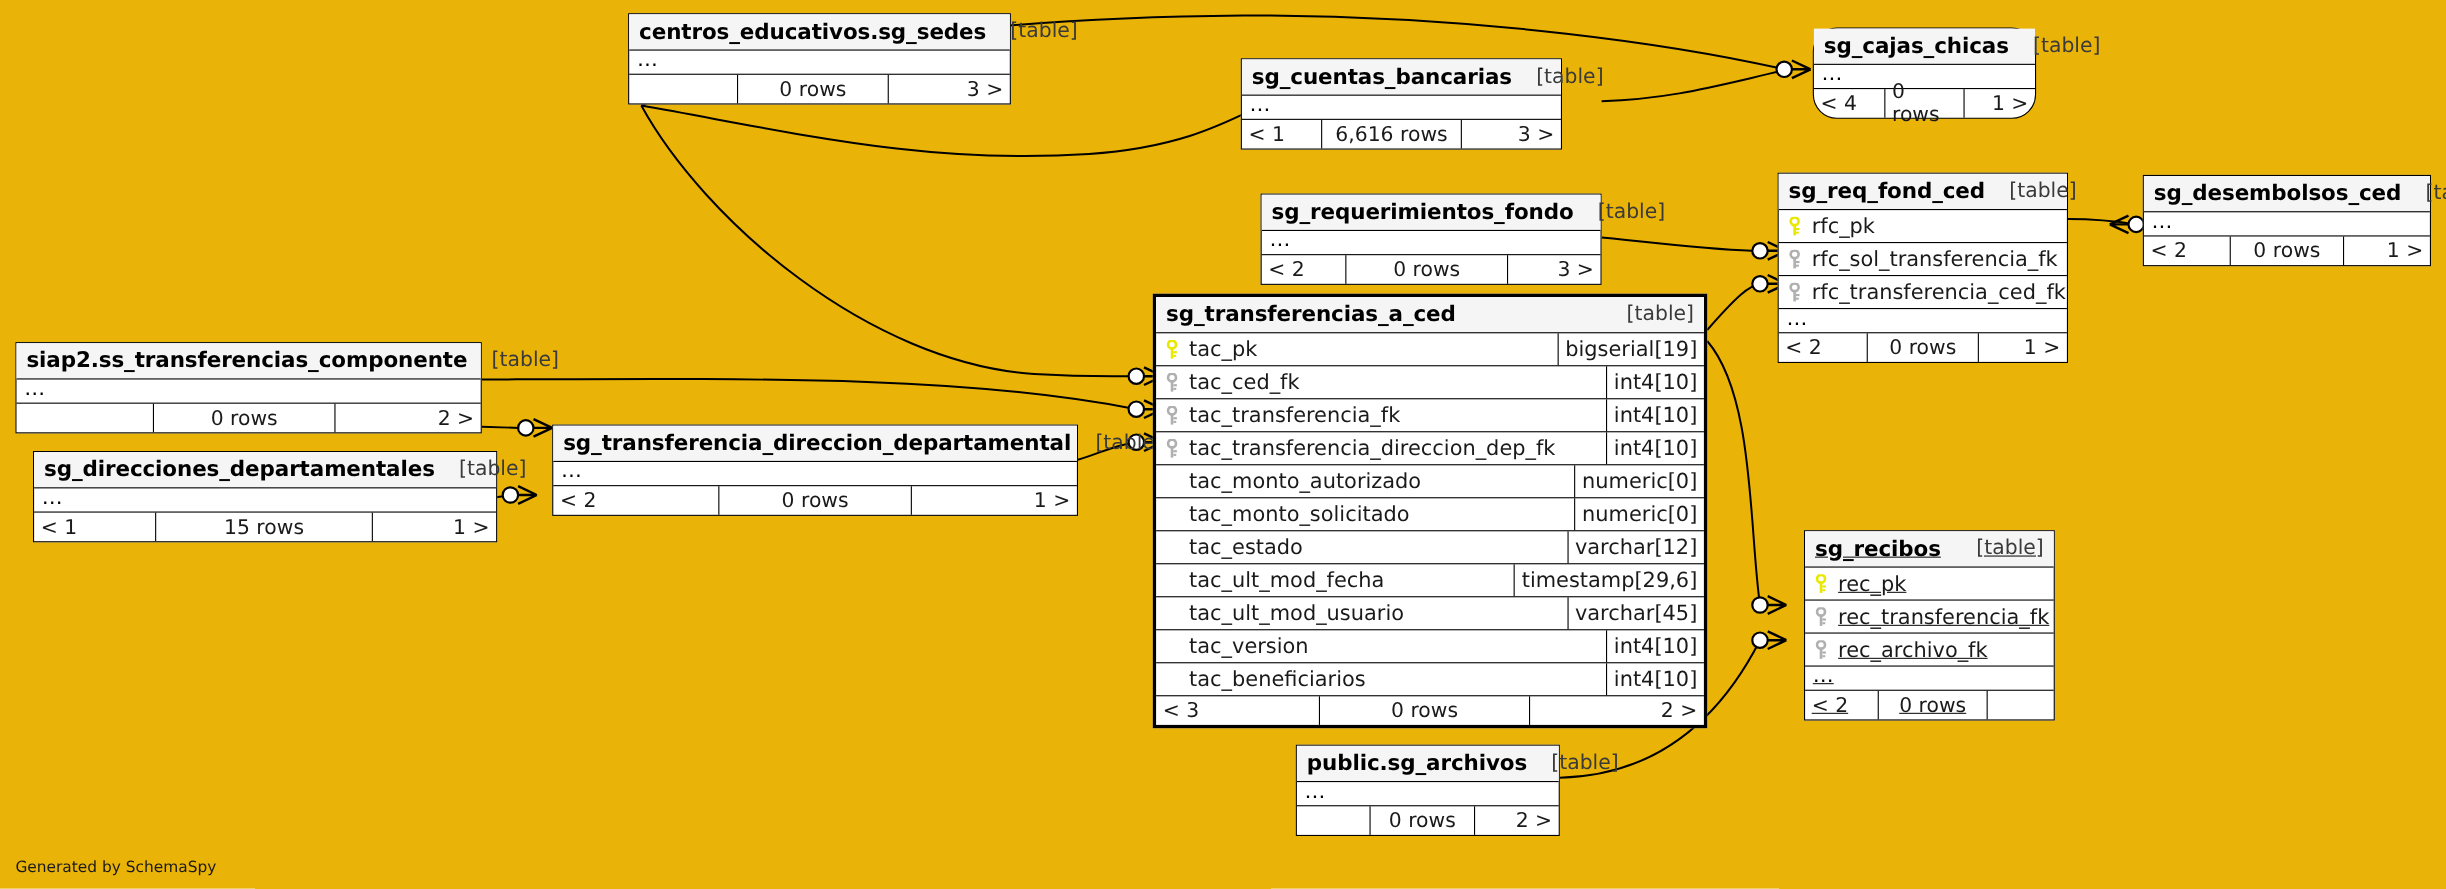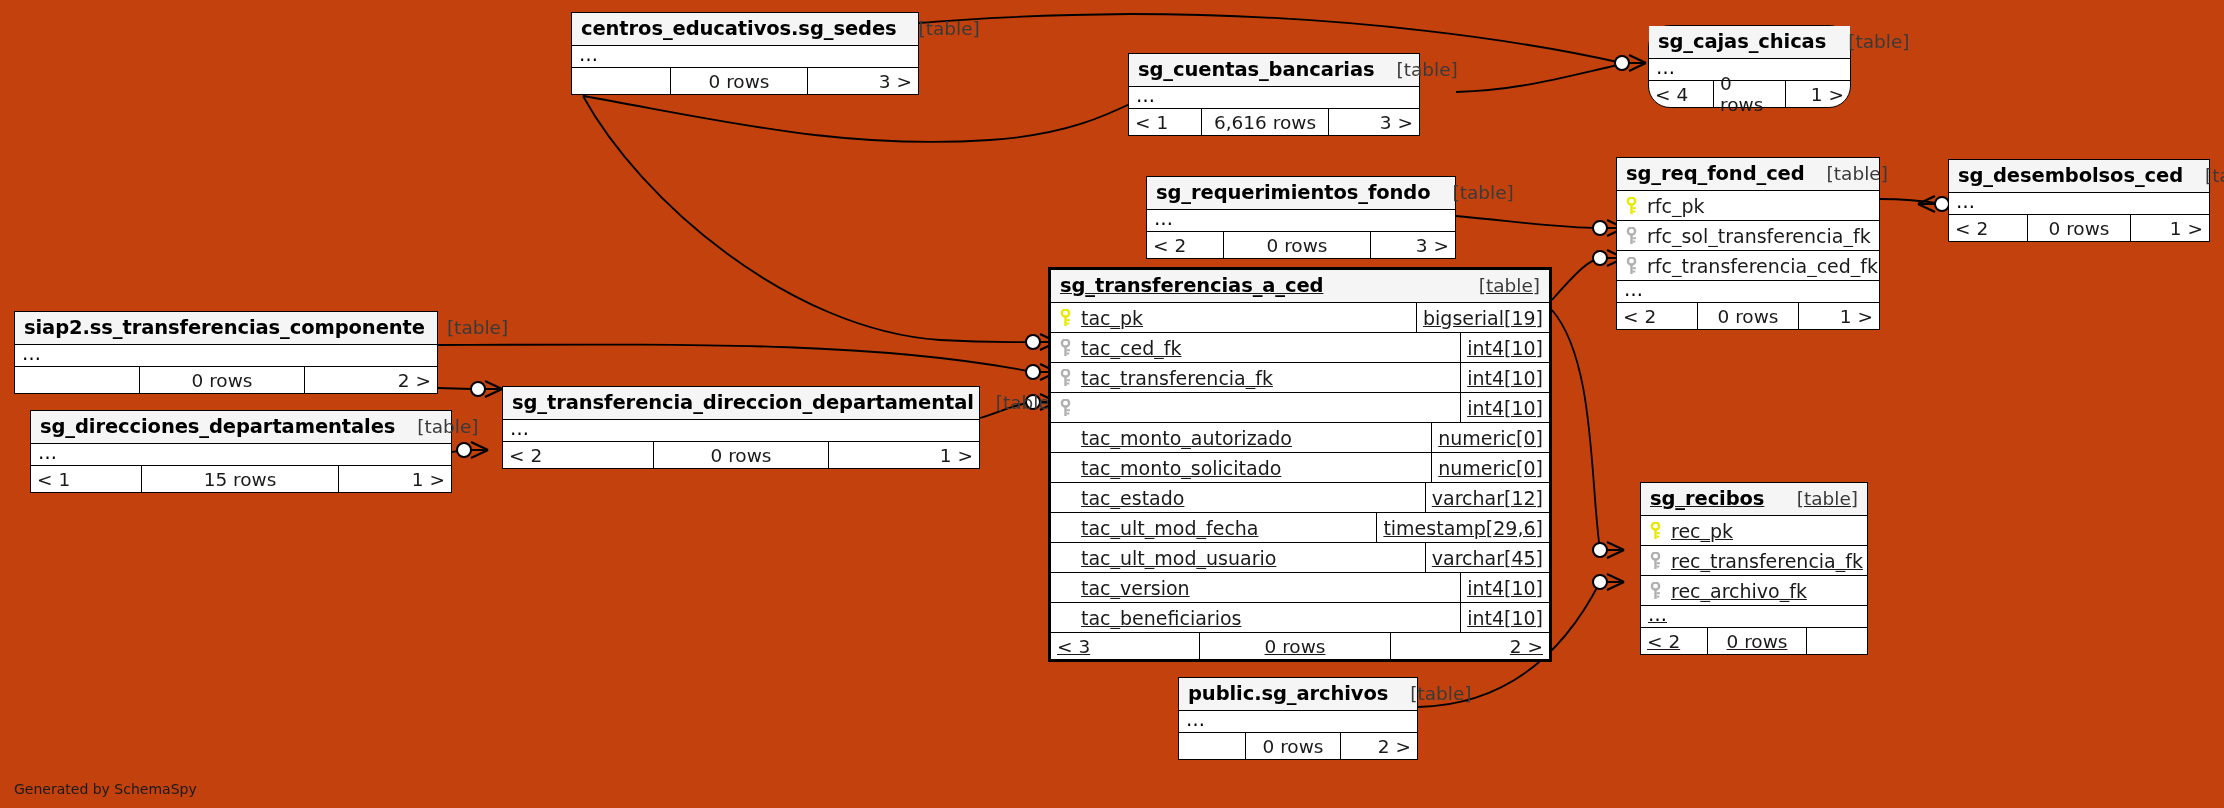--- a/index.html
+++ b/index.html
@@ -7,42 +7,41 @@
     padding: 0;
     background: #ffffff;
   }
   body {
     font-family: "DejaVu Sans", "Liberation Sans", sans-serif;
   }
   #canvas {
     position: relative;
     width: 2224px;
     height: 808px;
-    background: #c2410c;
+    background: #eab308;
     overflow: hidden;
   }
   #edges {
     position: absolute;
     left: 0; top: 0;
     width: 2224px;
     height: 808px;
     pointer-events: none;
   }
   .table-box {
     position: absolute;
     box-sizing: border-box;
     background: #ffffff;
     border: 1px solid #000000;
     font-size: 19px;
     color: #1a1a1a;
     z-index: 5;
   }
   .table-box.focus {
     border: 3px solid #000000;
-    text-decoration: underline;
   }
   .tbl-head {
     display: flex;
     align-items: center;
     justify-content: space-between;
     background: #f5f5f5;
     border-bottom: 1px solid #000000;
     padding: 4px 9px 5px 9px;
     white-space: nowrap;
   }
@@ -361,20 +360,21 @@
           <span class="col-type">int4[10]</span>
         </div>
         <div class="tbl-col">
           <span class="col-name">
             <svg class="key-icon" viewBox="0 0 15 18" xmlns="http://www.w3.org/2000/svg">
               <circle cx="7.5" cy="4.2" r="3.6" fill="none" stroke="#b0b0b0" stroke-width="2.4"></circle>
               <rect x="6.3" y="6.5" width="2.4" height="10.5" fill="#b0b0b0"></rect>
               <rect x="8.7" y="10.2" width="3.2" height="2" fill="#b0b0b0"></rect>
               <rect x="8.7" y="13.6" width="2.6" height="1.9" fill="#b0b0b0"></rect>
             </svg>
+            <span>tac_transferencia_direccion_dep_fk</span>
           </span>
           <span class="col-type">int4[10]</span>
         </div>
         <div class="tbl-col">
           <span class="col-name">
             <span class="key-icon"></span>
             <span>tac_monto_autorizado</span>
           </span>
           <span class="col-type">numeric[0]</span>
         </div>

